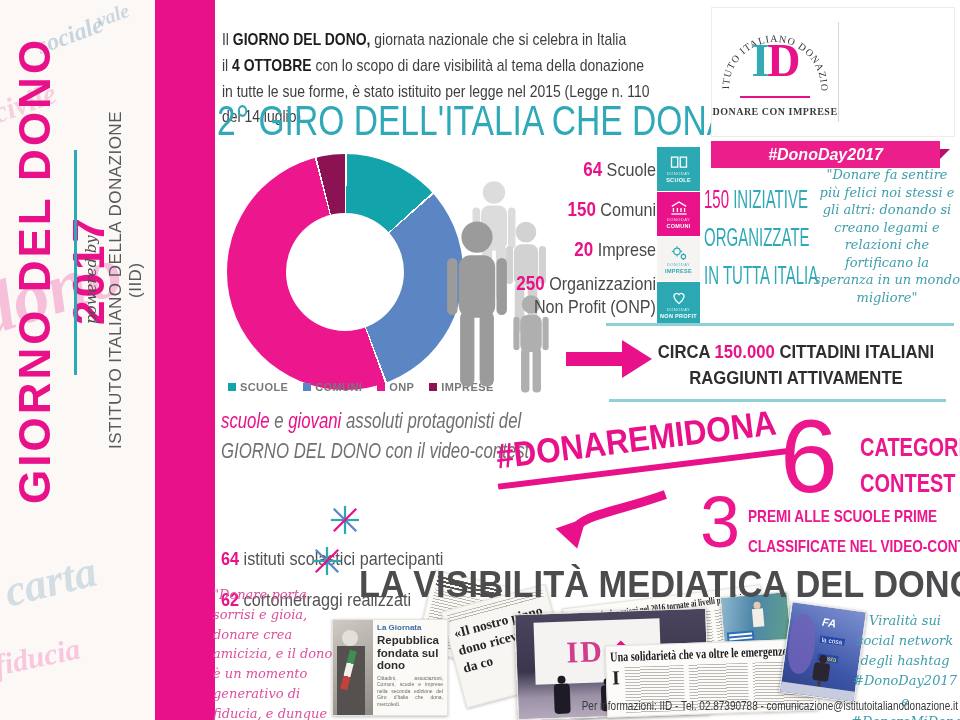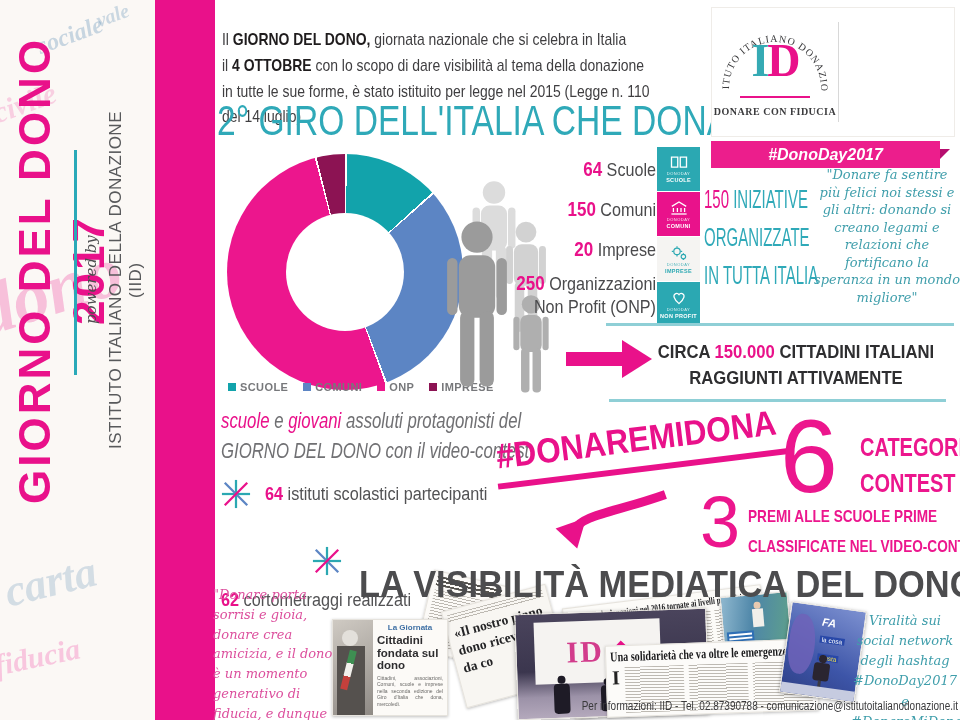--- a/index.html
+++ b/index.html
@@ -94,21 +94,21 @@
     border-left:30px solid #E9118A;border-top:19px solid transparent;border-bottom:19px solid transparent;}
   .reach{left:634px;top:339px;width:324px;text-align:center;font-weight:700;font-size:18.5px;
     line-height:1.4;color:#2E2E30;transform:scaleX(.9);transform-origin:center top;}
   .reach .num{color:#E9118A;}
   
   .lead{left:221px;top:406px;font-style:italic;font-size:21.5px;line-height:1.4;color:#707073;
     transform:scaleX(.78);transform-origin:left top;}
   .lead .ln{display:block;white-space:nowrap;}
   .lead .mag{color:#E9118A;}
   .star-row{position:absolute;left:221px;display:flex;align-items:center;gap:14px;}
-  .r1{top:463px;} .r2{top:479px;} .r3{top:546px;flex-direction:column;}
+  .r1{top:463px;} .r2{top:505px;flex-direction:column;} .r3{top:546px;flex-direction:column;}
   .star-row .txt{font-size:18px;color:#525254;white-space:nowrap;transform:scaleX(.9);transform-origin:left center;}
   .star-row .num{font-weight:700;color:#E9118A;}
   .hashtag{left:492px;top:437px;transform:rotate(-7deg);transform-origin:left top;}
   .hashtag-text{display:inline-block;font-size:35px;font-weight:800;color:#E9118A;white-space:nowrap;
     border-bottom:6px solid #E9118A;padding:0 10px 7px 2px;transform:scaleX(.9);transform-origin:left top;}
   .hash-arrow{left:548px;top:489px;}
   
   .six{left:780px;top:412px;font-size:104px;line-height:.85;color:#EC168D;}
   .six-lines{left:860px;top:429px;font-size:25px;font-weight:800;color:#EC168D;line-height:36px;
     white-space:nowrap;transform:scaleX(.8);transform-origin:left top;}
@@ -140,21 +140,21 @@
   .piano .tp{height:8px;margin:4px;}
   .piano .ql{font-family:"Liberation Serif",serif;font-weight:700;font-size:13.5px;color:#242426;
     margin:2px 6px;white-space:nowrap;}
   .giornata{left:332px;top:619px;width:116px;height:97px;z-index:4;display:flex;}
   .g-photo{width:40px;background:linear-gradient(150deg,#CFCAC3,#8F8A85);position:relative;flex:none;}
   .g-head{position:absolute;left:9px;top:10px;width:16px;height:16px;border-radius:50%;background:#E3E0DB;}
   .g-suit{position:absolute;left:4px;top:26px;width:28px;height:70px;background:#55514E;}
   .g-sash{position:absolute;left:12px;top:30px;width:7px;height:40px;transform:rotate(14deg);
     background:linear-gradient(#3E8E52 33%,#F2F0EC 33% 66%,#C4403C 66%);}
   .g-text{padding:3px 4px;}
-  .g-kicker{font-size:8px;font-weight:700;color:#3E6FA4;text-align:center;}
+  .g-kicker{font-size:8px;font-weight:700;color:#3E6FA4;}
   .g-head-line{font-size:11.5px;font-weight:800;color:#2E2D2F;line-height:1.1;margin-top:2px;}
   .g-body{font-size:5px;color:#6B6A68;line-height:1.3;margin-top:3px;text-align:justify;}
   .studio{left:516px;top:611px;width:192px;height:106px;transform:rotate(-2deg);z-index:5;
     background:linear-gradient(#4A445C 0%,#3B364E 55%,#9C92A8 80%,#B4A9BC 100%);
     box-shadow:0 1px 4px rgba(0,0,0,.35);}
   .scr{position:absolute;left:18px;top:8px;width:126px;height:62px;background:#F5F3F1;
     display:flex;align-items:center;justify-content:center;gap:10px;}
   .scr-id{font-family:"Liberation Serif",serif;font-weight:700;font-size:30px;color:#D23C8C;letter-spacing:2px;}
   .scr-diamond{width:15px;height:15px;background:#E9118A;transform:rotate(45deg);}
   .sil{position:absolute;background:#1E1B26;}
@@ -238,21 +238,21 @@
       <svg class="iid-arc" viewBox="0 0 126 120">
         <defs>
             <path id="arcp" d="M17,80 A46,46 0 1 1 109,80" fill="none"></path>
           </defs>
         <text font-family="Liberation Serif, serif" font-size="10" fill="#3B3B3D" letter-spacing="1">
           <textPath href="#arcp" startOffset="50%" text-anchor="middle">ISTITUTO ITALIANO DONAZIONE</textPath>
         </text>
       </svg>
       <div class="iid-letters"><span class="iid-i">I</span><span class="iid-d">D</span></div>
       <div class="iid-line"></div>
-      <div class="iid-tagline">DONARE CON FIDUCIA</div>
+      <div class="iid-tagline">DONARE CON IMPRESE</div>
     </div>
     <div class="logo-divider"></div>
   </div>
   <div class="abs ribbon">#DonoDay2017</div>
 
   <div class="abs donut" style="background: conic-gradient(rgb(255, 255, 255) 0deg, rgb(255, 255, 255) 1deg, rgb(18, 163, 171) 1deg, rgb(18, 163, 171) 47.6033deg, rgb(255, 255, 255) 47.6033deg, rgb(255, 255, 255) 48.6033deg, rgb(92, 133, 196) 48.6033deg, rgb(92, 133, 196) 159.174deg, rgb(255, 255, 255) 159.174deg, rgb(255, 255, 255) 160.174deg, rgb(236, 22, 141) 160.174deg, rgb(236, 22, 141) 345.124deg, rgb(255, 255, 255) 345.124deg, rgb(255, 255, 255) 346.124deg, rgb(140, 19, 83) 346.124deg, rgb(140, 19, 83) 360deg);"></div>
   <div class="abs donut-hole"></div>
   <div class="abs legend">
     <div class="legend-item">
         <span class="legend-swatch" style="background: rgb(18, 163, 171);"></span>
@@ -421,21 +421,21 @@
   </div>
 
   <div class="clip giornata">
     <div class="g-photo">
       <div class="g-head"></div>
       <div class="g-suit"></div>
       <div class="g-sash"></div>
     </div>
     <div class="g-text">
       <div class="g-kicker">La Giornata</div>
-      <div class="g-head-line">Cittadini fondata sul dono</div>
+      <div class="g-head-line">Repubblica fondata sul dono</div>
       <div class="g-body">Cittadini, associazioni, Comuni, scuole e imprese nella seconda edizione del Giro d'Italia che dona, mercoledì.</div>
     </div>
   </div>
 
   <div class="clip studio">
     <div class="scr">
       <span class="scr-id">ID</span>
       <span class="scr-diamond"></span>
     </div>
     <div class="sil sil-h" style="left:40px;top:62px;width:8px;height:8px;"></div>

